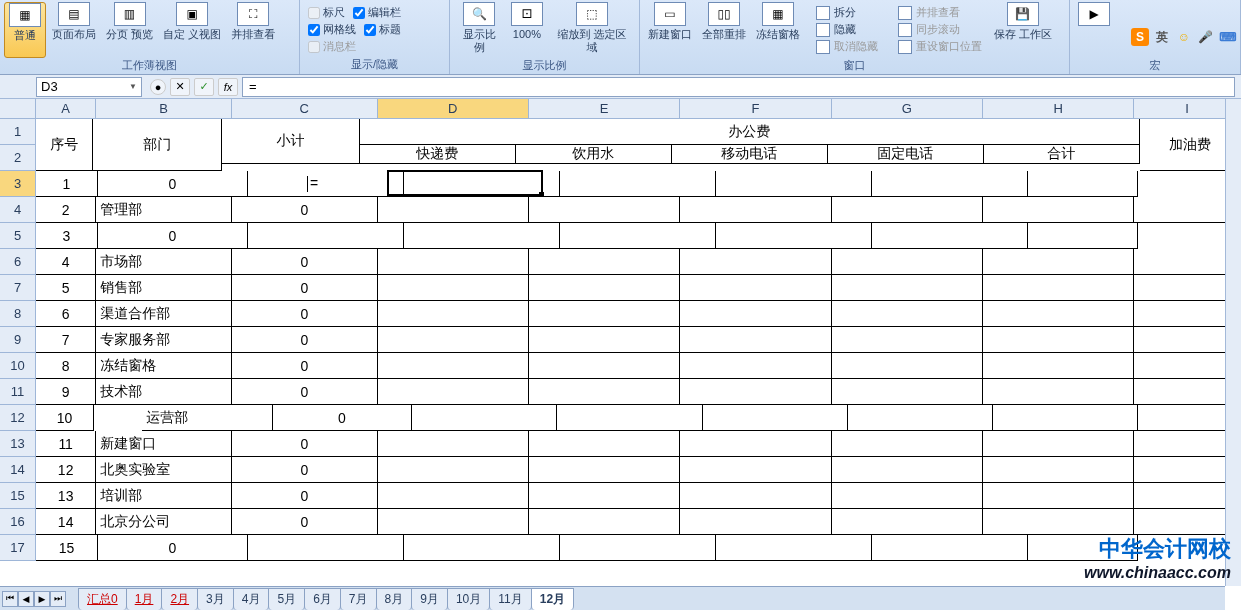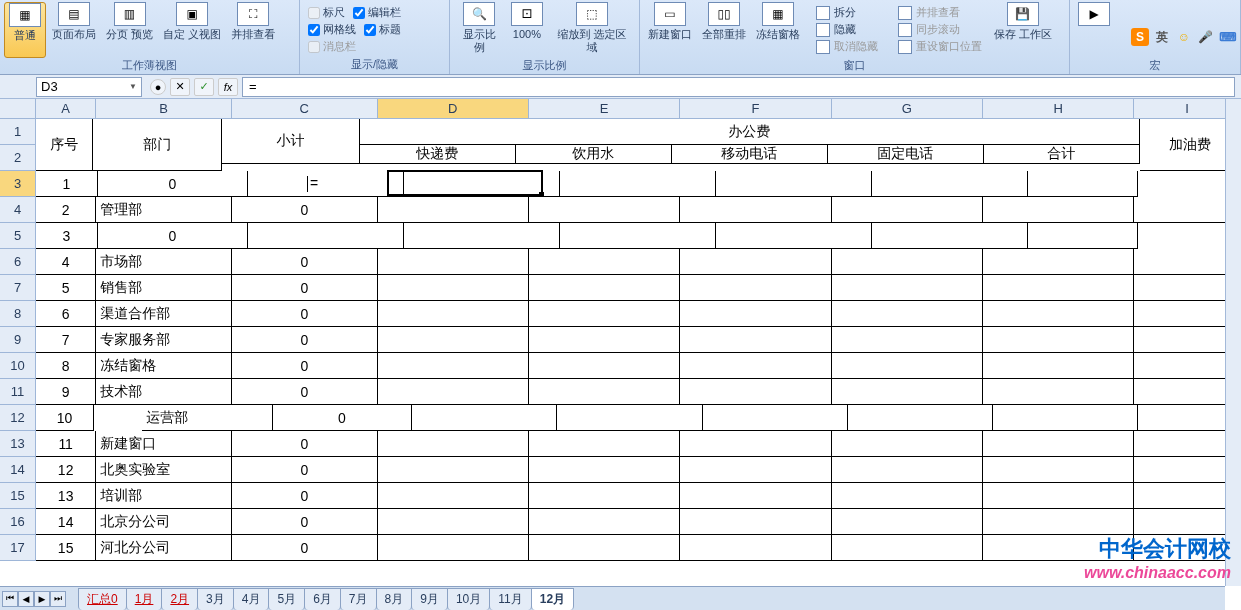--- a/index.html
+++ b/index.html
@@ -46,21 +46,21 @@
 .tab-nav { display: flex; gap: 0; margin-left: 2px; }
 .tab-nav-btn { width: 16px; height: 16px; border: 1px solid #8ba2c4; background: #e4ecf7; display: flex; align-items: center; justify-content: center; font-size: 9px; cursor: pointer; }
 .tabs { display: flex; margin-left: 4px; padding-left: 8px; }
 .tab { padding: 2px 8px; font-size: 12px; background: #e4ecf7; border: 1px solid #8ba2c4; border-bottom: none; border-radius: 0 0 4px 4px; margin-right: -1px; cursor: pointer; color: #2a3f5e; }
 .tab.sel { background: #fff; font-weight: bold; }
 .tab.red { color: #c00; text-decoration: underline; }
 .vscroll { position: absolute; right: 0; top: 99px; bottom: 24px; width: 16px; background: #e4ecf7; border-left:1px solid #a3b9d9; }
 
 .watermark { position: absolute; right: 10px; bottom: 28px; text-align: right; pointer-events: none; }
 .watermark .line1 { font-size: 22px; font-weight: bold; color: #0066cc; font-family: "Microsoft YaHei"; }
-.watermark .line2 { font-size: 16px; font-weight: bold; font-style: italic; color: #ec4899; font-family: Arial; }
+.watermark .line2 { font-size: 16px; font-weight: bold; font-style: italic; color: #0f172a; font-family: Arial; }
 
 .ime-bar { position: absolute; right: 4px; top: 28px; display: flex; gap: 4px; align-items: center; }
 .ime-item { width: 18px; height: 18px; border-radius: 3px; display: flex; align-items: center; justify-content: center; font-size: 12px; font-weight: bold; }
 </style>
 </head>
 <body>
 
 <div class="ribbon">
   <div class="ribbon-group" style="width:300px;">
     <div class="ribbon-items">
@@ -419,21 +419,20 @@
         <div class="cell center" style="width: 150px;">0</div>
         <div class="cell " style="width: 156px;"></div>
         <div class="cell " style="width: 156px;"></div>
         <div class="cell " style="width: 156px;"></div>
         <div class="cell " style="width: 156px;"></div>
         <div class="cell " style="width: 156px;"></div>
         <div class="cell " style="width: 110px;"></div>
       </div>
       <div class="grid-row">
         <div class="cell center" style="width: 62px;">15</div>
-        <div class="cell " style="width: 140px;">河北分公司</div>
         <div class="cell center" style="width: 150px;">0</div>
         <div class="cell " style="width: 156px;"></div>
         <div class="cell " style="width: 156px;"></div>
         <div class="cell " style="width: 156px;"></div>
         <div class="cell " style="width: 156px;"></div>
         <div class="cell " style="width: 156px;"></div>
         <div class="cell " style="width: 110px;"></div>
       </div>
     </div>
   <div class="active-cell" id="activecell" style="left: 387px; top: 71px; width: 156px; height: 26px;">

